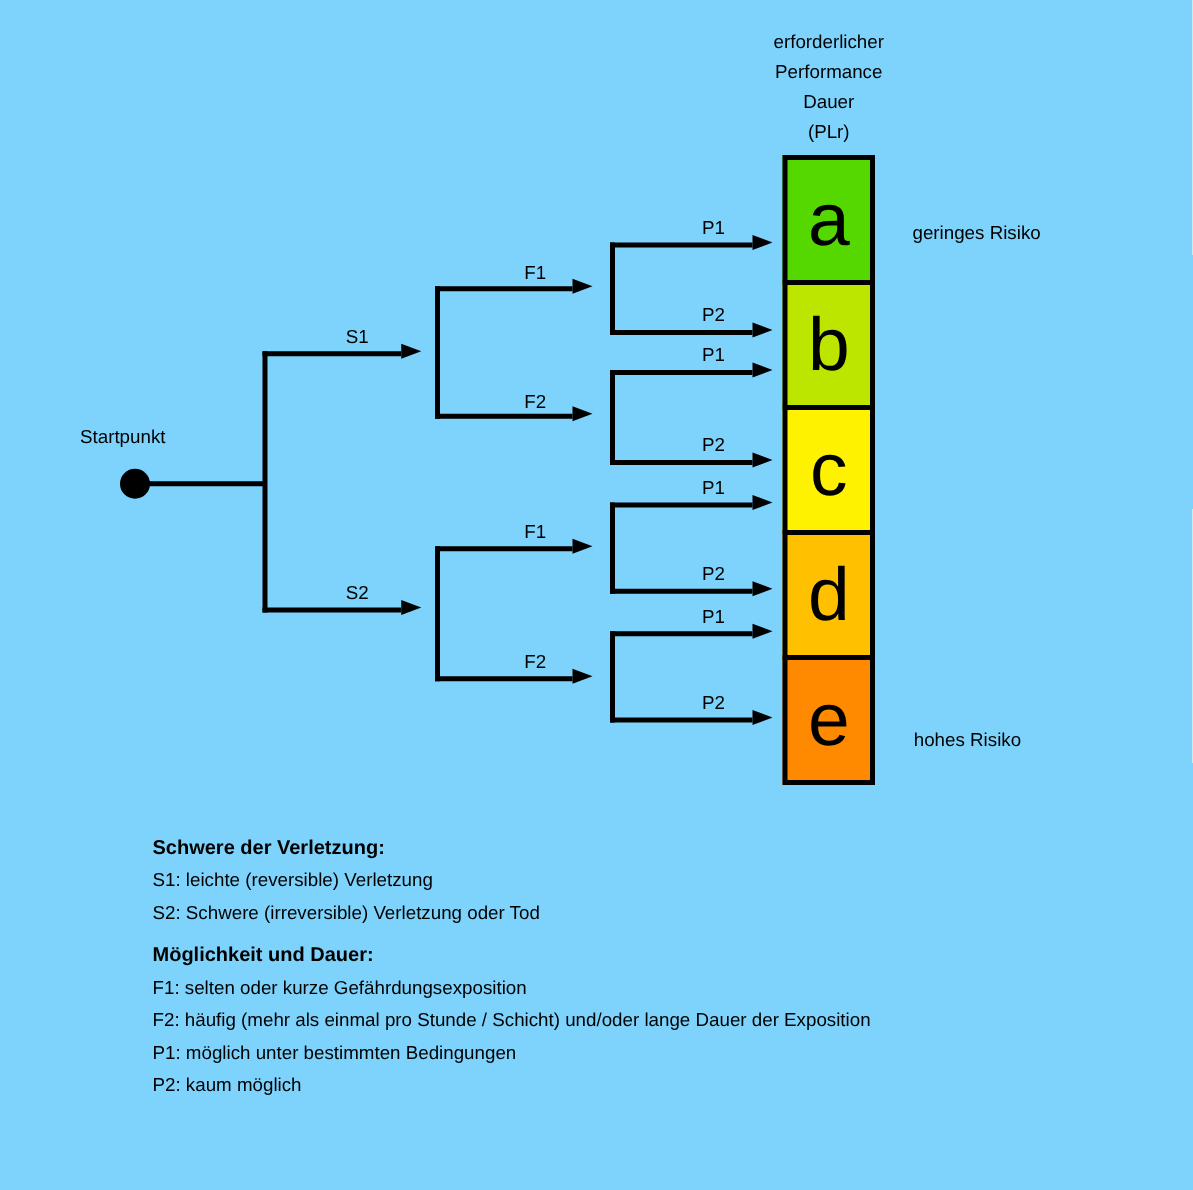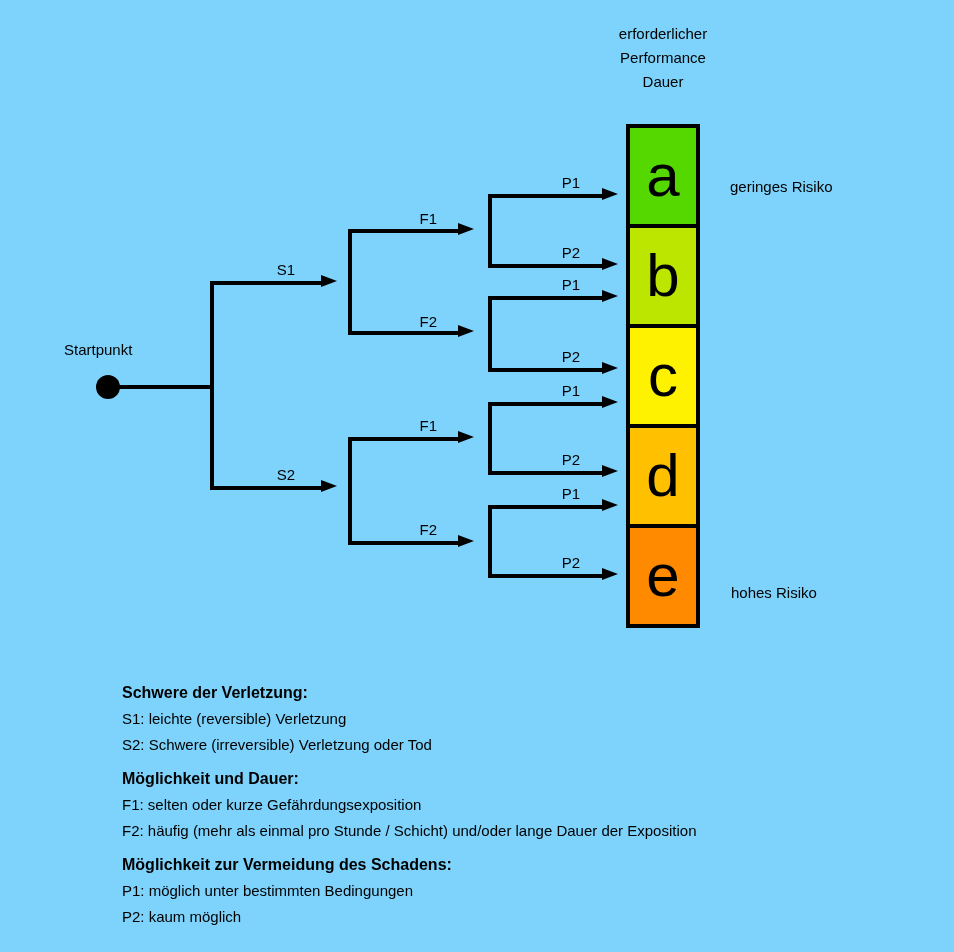--- a/index.html
+++ b/index.html
@@ -27,31 +27,32 @@
   .pl-column{position:absolute;left:626px;top:124px;width:74px;}
   .pl-box{
     box-sizing:border-box;width:74px;height:104px;border:4px solid #000;margin-top:-4px;
     display:flex;align-items:center;justify-content:center;
     font-size:60px;line-height:60px;color:#000;
   }
   .pl-box:first-child{margin-top:0;}
   
   .legend{position:absolute;left:122px;top:664px;width:790px;font-size:15px;line-height:26px;}
   .legend-title{font-weight:700;font-size:16px;margin-top:8px;}
-  .legend-section:first-child .legend-title{margin-top:16px;}
+  .legend-section:first-child .legend-title{margin-top:2px;}
 </style>
 </head>
 <body>
 
 <div class="canvas">
 
   <div class="title-block">
     <div>erforderlicher</div>
     <div>Performance</div>
     <div>Dauer</div>
+    <div>(PLr)</div>
   </div>
 
   <div class="start-label" style="left:64px;top:341px;">Startpunkt</div>
   <div class="dot" style="left:96px;top:375px;"></div>
   <div class="hline" style="left:108px;top:385px;width:104px;"></div>
 
   <div class="vline" style="left:210px;top:281px;height:209px;"></div>
   <div class="harrow" style="left:210px;top:281px;width:111px;"></div>
   <div class="harrow" style="left:210px;top:486px;width:111px;"></div>
   <div class="branch-label" style="left:235px;top:261px;">S1</div>
@@ -109,19 +110,18 @@
       <div class="legend-title">Schwere der Verletzung:</div>
       <div>S1: leichte (reversible) Verletzung</div>
       <div>S2: Schwere (irreversible) Verletzung oder Tod</div>
     </div>
     <div class="legend-section">
       <div class="legend-title">Möglichkeit und Dauer:</div>
       <div>F1: selten oder kurze Gefährdungsexposition</div>
       <div>F2: häufig (mehr als einmal pro Stunde / Schicht) und/oder lange Dauer der Exposition</div>
     </div>
     <div class="legend-section">
-      <div class="legend-title">Möglichkeit zur Vermeidung des Schadens:</div>
       <div>P1: möglich unter bestimmten Bedingungen</div>
       <div>P2: kaum möglich</div>
     </div>
   </div>
 
 </div>
 
 </body></html>

